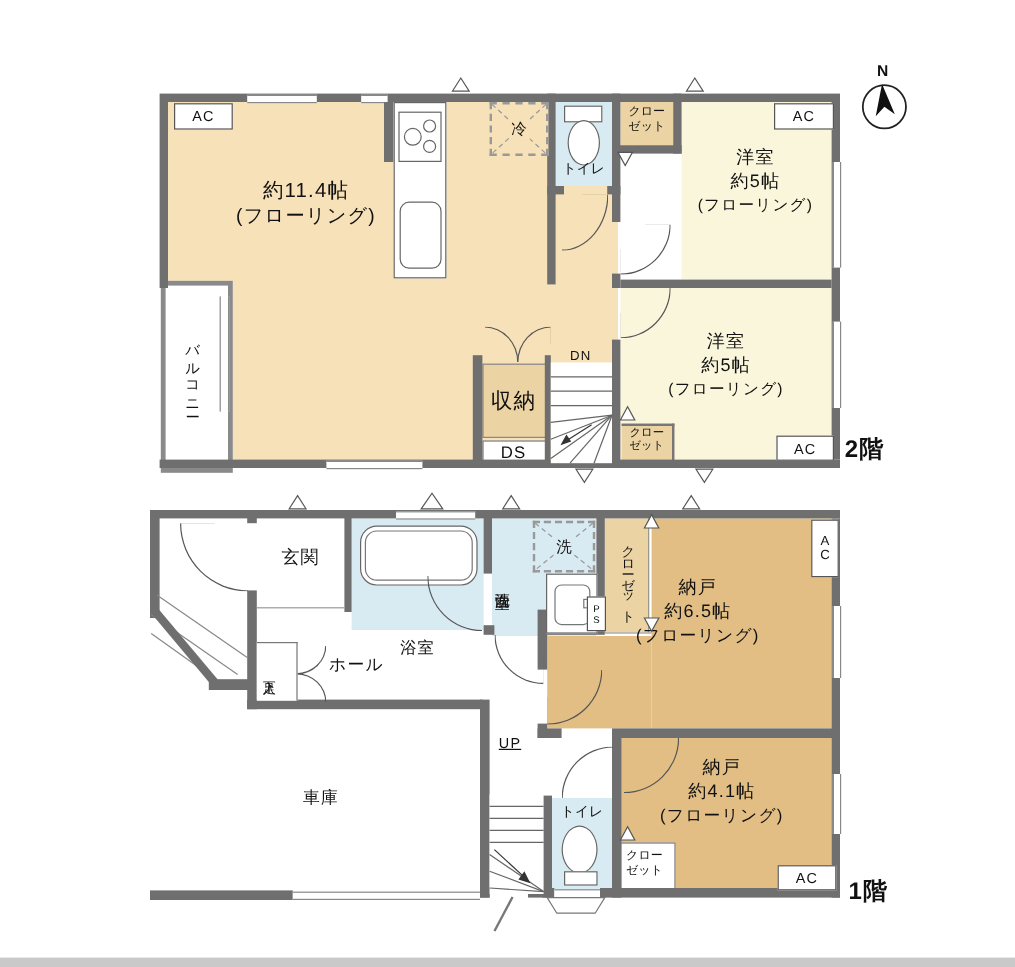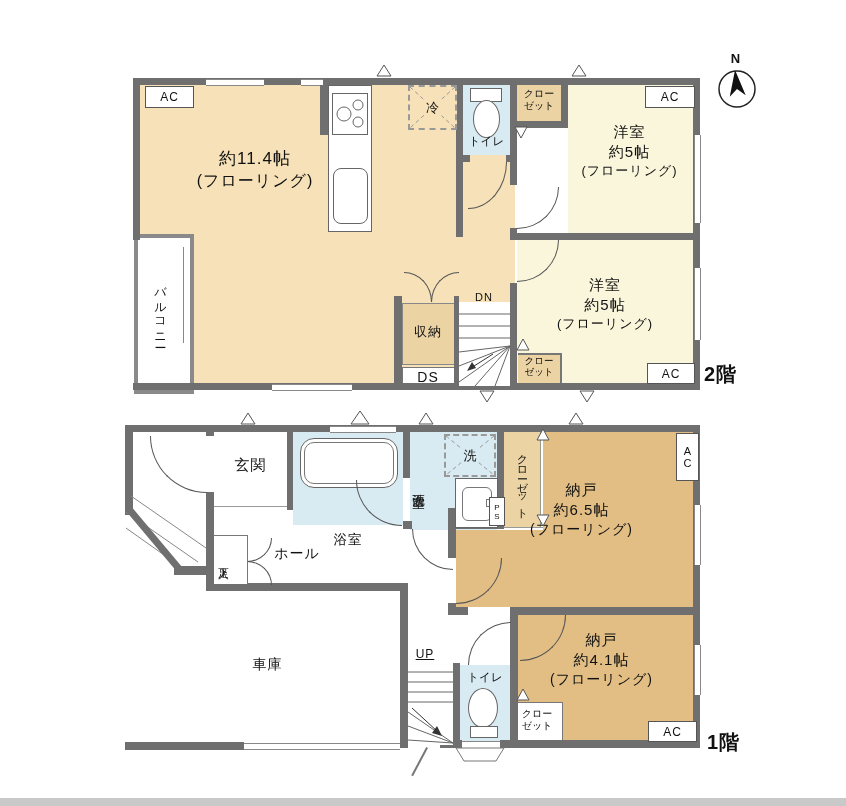--- a/index.html
+++ b/index.html
@@ -115,21 +115,21 @@
   <div class="rl" style="left:566px;top:122px;width:127px;font-size:15px;">
     <div>洋室</div>
     <div>約5帖</div>
     <div style="font-size:13px;">(フローリング)</div>
   </div>
   <div class="rl" style="left:517px;top:275px;width:176px;font-size:15px;">
     <div>洋室</div>
     <div>約5帖</div>
     <div style="font-size:13px;">(フローリング)</div>
   </div>
-  <div class="rl" style="left:402px;top:323px;width:52px;font-size:13px;">
+  <div class="rl" style="left:402px;top:323px;width:52px;font-size:18px;">
       <div>収納</div>
     </div>
   <div class="rl" style="left:402px;top:368px;width:52px;font-size:14px;">
       <div>DS</div>
     </div>
   <div class="rl" style="left:462px;top:290px;width:44px;font-size:11px;">
       <div>DN</div>
     </div>
   <div class="rl" style="left:463px;top:134px;width:47px;font-size:11.5px;letter-spacing:0;">
       <div>トイレ</div>
@@ -292,21 +292,21 @@
     </div>
   <div class="vtext" style="left:504px;top:440px;width:36px;height:80px;font-size:11px;letter-spacing:1px;">
       <span>クローゼット</span>
     </div>
   <div class="rl" style="left:237px;top:544px;width:120px;font-size:14px;">
       <div>ホール</div>
     </div>
   <div class="rl" style="left:200px;top:655px;width:135px;font-size:14px;">
       <div>車庫</div>
     </div>
-  <div class="rl" style="left:403px;top:647px;width:44px;font-size:12px;text-decoration:underline;">
+  <div class="rl" style="left:403px;top:612px;width:44px;font-size:12px;text-decoration:underline;">
       <div>UP</div>
     </div>
   <div class="rl" style="left:460px;top:670px;width:50px;font-size:11.5px;letter-spacing:0;">
       <div>トイレ</div>
     </div>
   <div class="rl" style="left:470px;top:480px;width:223px;font-size:15px;">
     <div>納戸</div>
     <div>約6.5帖</div>
     <div style="font-size:14px;">(フローリング)</div>
   </div>

